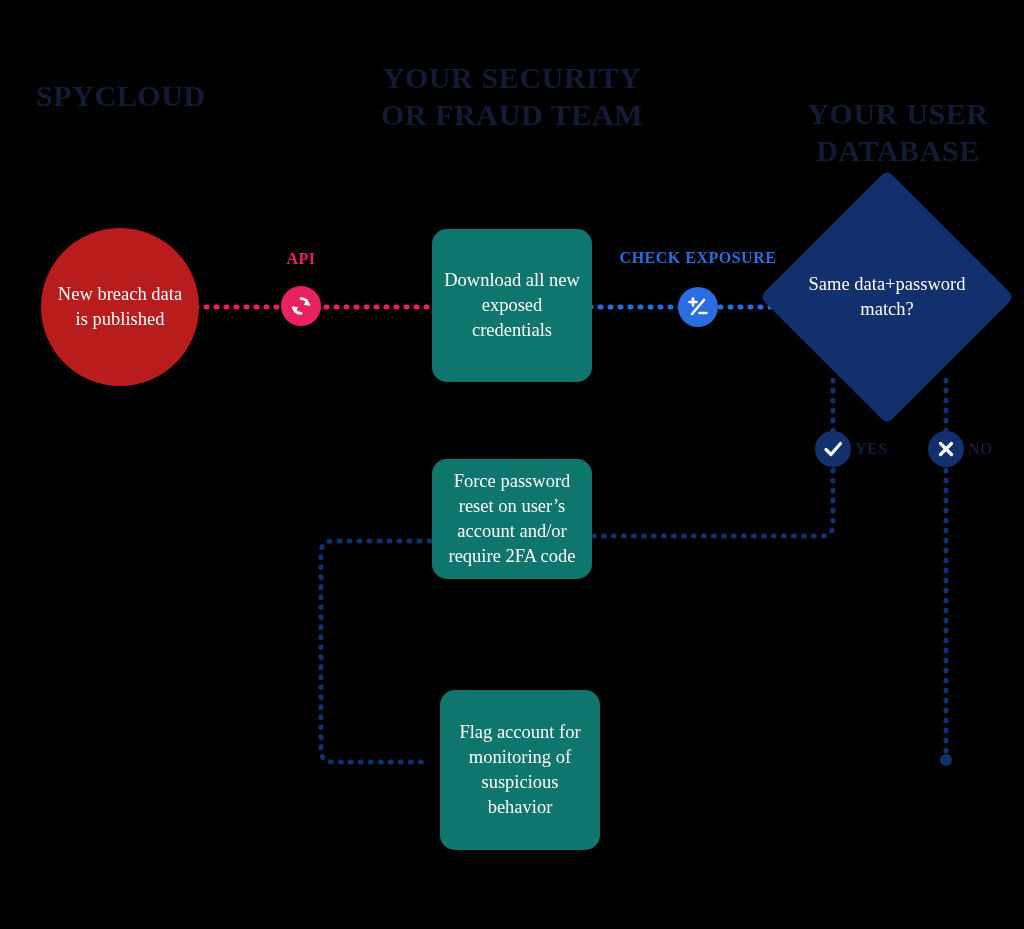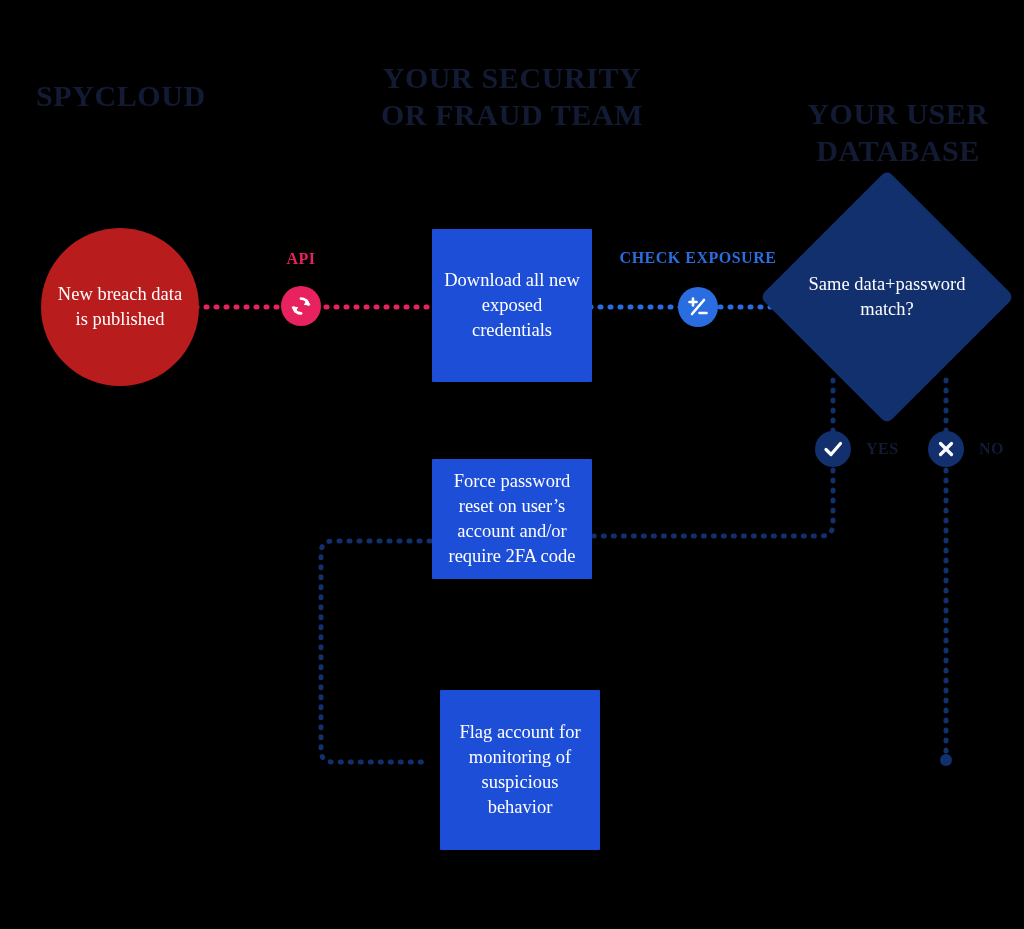--- a/index.html
+++ b/index.html
@@ -75,22 +75,22 @@
     text-align: center;
     font-size: 18.5px;
     line-height: 1.35;
     padding: 0 16px;
     box-sizing: border-box;
   }
 
   
   .process-box {
     position: absolute;
-    background: #1d4ed8;
-    border-radius: 1px;
+    background: #0f766e;
+    border-radius: 15px;
     color: #ffffff;
     display: flex;
     align-items: center;
     justify-content: center;
     text-align: center;
     font-size: 18.5px;
     line-height: 1.36;
     padding: 22px 12px;
     box-sizing: border-box;
   }
@@ -128,21 +128,21 @@
     color: #ffffff;
     font-size: 18.5px;
     line-height: 1.36;
   }
 
   
   .edge-badge {
     position: absolute;
     display: flex;
     align-items: center;
-    gap: 15px;
+    gap: 4px;
   }
   .badge-icon {
     width: 40px;
     height: 40px;
     border-radius: 50%;
     display: flex;
     align-items: center;
     justify-content: center;
     flex: 0 0 auto;
   }

